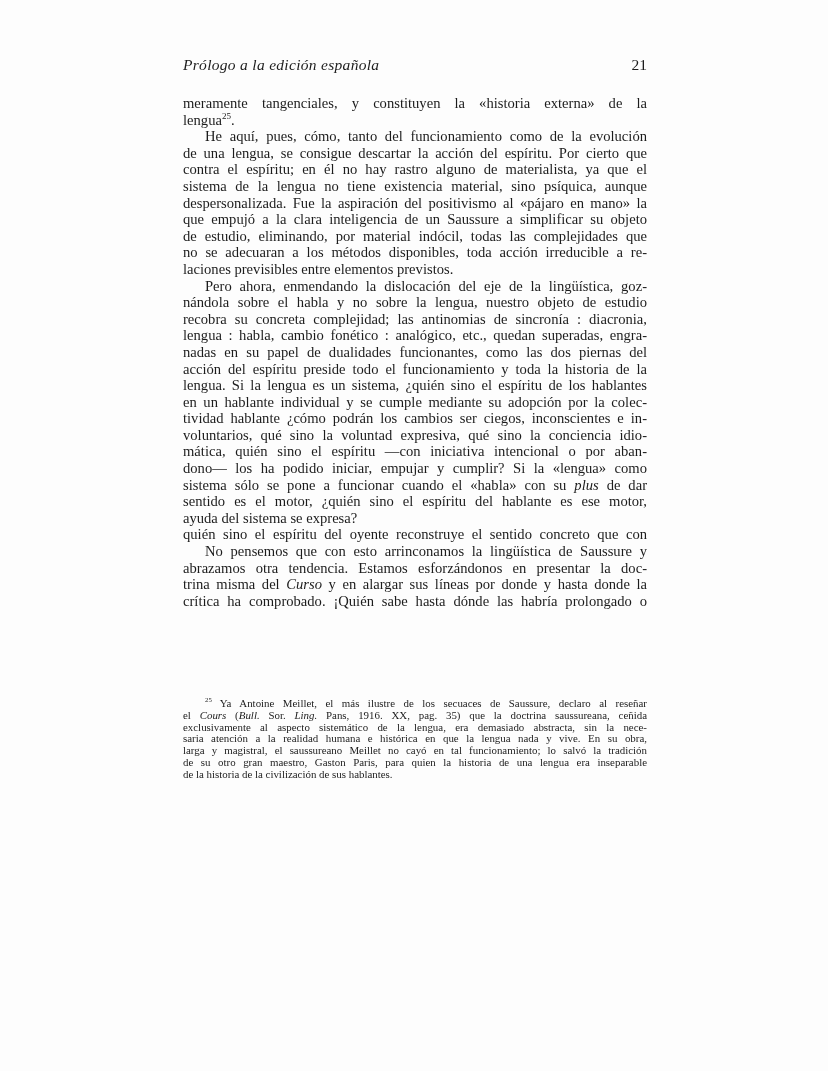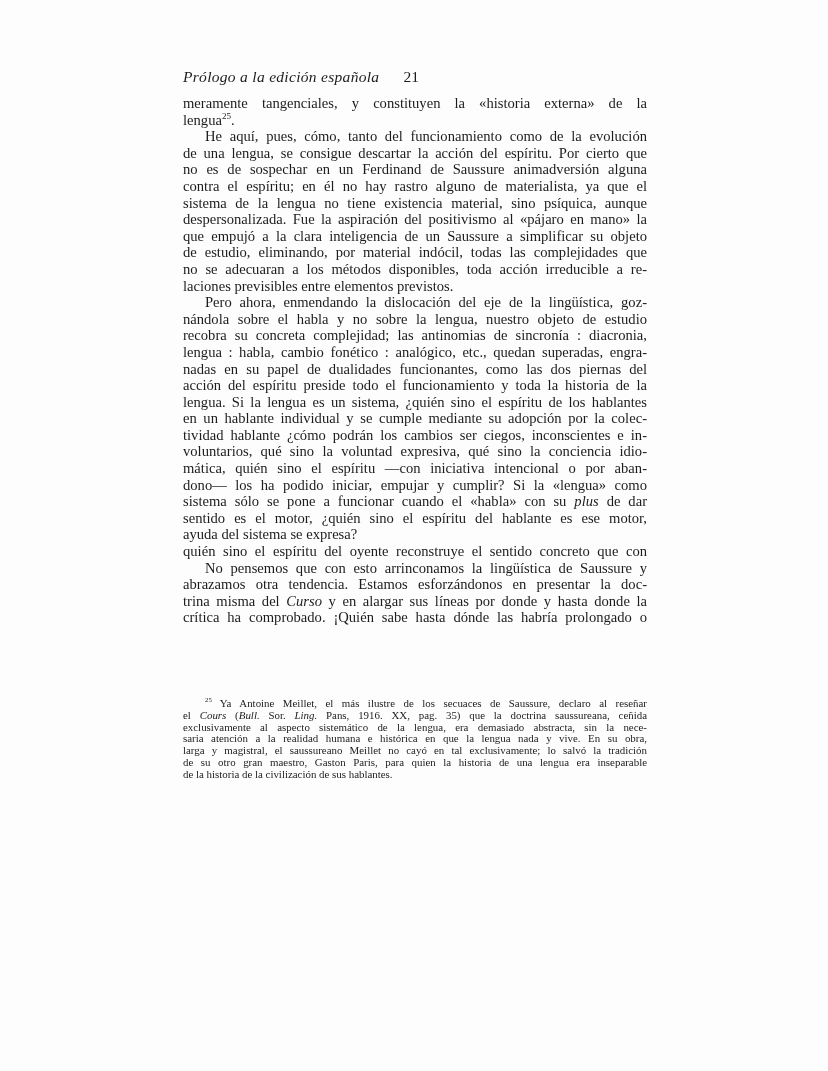--- a/index.html
+++ b/index.html
@@ -15,32 +15,32 @@
     overflow: hidden;
     font-family: "Liberation Serif", "DejaVu Serif", serif;
     color: #1c1c1c;
   }
   .running-header {
     position: absolute;
     top: 56px;
     left: 183px;
     width: 464px;
     display: flex;
+    justify-content: space-between;
     align-items: baseline;
     font-size: 15.5px;
     line-height: 18px;
     gap: 24px;
   }
   .running-header .title {
     font-style: italic;
     letter-spacing: 0.3px;
   }
   .running-header .pagenum {
     font-style: normal;
-    margin-top: 12px;
   }
   .body-text {
     position: absolute;
     top: 95px;
     left: 183px;
     width: 464px;
   }
   .body-text .line {
     font-size: 14.6px;
     line-height: 16.6px;
@@ -81,21 +81,20 @@
   <div class="running-header">
     <span class="title">Prólogo a la edición española</span>
     <span class="pagenum">21</span>
   </div>
 
   <div class="body-text">
       <div class="line">meramente tangenciales, y constituyen la «historia externa» de la</div>
       <div class="line last">lengua<sup>25</sup>.</div>
       <div class="line indent">He aquí, pues, cómo, tanto del funcionamiento como de la evolución</div>
       <div class="line">de una lengua, se consigue descartar la acción del espíritu. Por cierto que</div>
-      <div class="line">no es de sospechar en un Ferdinand de Saussure animadversión alguna</div>
       <div class="line">contra el espíritu; en él no hay rastro alguno de materialista, ya que el</div>
       <div class="line">sistema de la lengua no tiene existencia material, sino psíquica, aunque</div>
       <div class="line">despersonalizada. Fue la aspiración del positivismo al «pájaro en mano» la</div>
       <div class="line">que empujó a la clara inteligencia de un Saussure a simplificar su objeto</div>
       <div class="line">de estudio, eliminando, por material indócil, todas las complejidades que</div>
       <div class="line">no se adecuaran a los métodos disponibles, toda acción irreducible a re-</div>
       <div class="line last">laciones previsibles entre elementos previstos.</div>
       <div class="line indent">Pero ahora, enmendando la dislocación del eje de la lingüística, goz-</div>
       <div class="line">nándola sobre el habla y no sobre la lengua, nuestro objeto de estudio</div>
       <div class="line">recobra su concreta complejidad; las antinomias de sincronía : diacronia,</div>
@@ -116,18 +115,18 @@
       <div class="line">abrazamos otra tendencia. Estamos esforzándonos en presentar la doc-</div>
       <div class="line">trina misma del <i>Curso</i> y en alargar sus líneas por donde y hasta donde la</div>
       <div class="line">crítica ha comprobado. ¡Quién sabe hasta dónde las habría prolongado o</div>
     </div>
 
   <div class="footnote">
       <div class="line indent"><sup>25</sup> Ya Antoine Meillet, el más ilustre de los secuaces de Saussure, declaro al reseñar</div>
       <div class="line">el <i>Cours</i> (<i>Bull.</i> Sor. <i>Ling.</i> Pans, 1916. XX, pag. 35) que la doctrina saussureana, ceñida</div>
       <div class="line">exclusivamente al aspecto sistemático de la lengua, era demasiado abstracta, sin la nece-</div>
       <div class="line">saria atención a la realidad humana e histórica en que la lengua nada y vive. En su obra,</div>
-      <div class="line">larga y magistral, el saussureano Meillet no cayó en tal exclusivamente; lo salvó la tradición</div>
+      <div class="line">larga y magistral, el saussureano Meillet no cayó en tal funcionamiento; lo salvó la tradición</div>
       <div class="line">de su otro gran maestro, Gaston Paris, para quien la historia de una lengua era inseparable</div>
       <div class="line last">de la historia de la civilización de sus hablantes.</div>
     </div>
 
 </div>
 
 </body></html>

